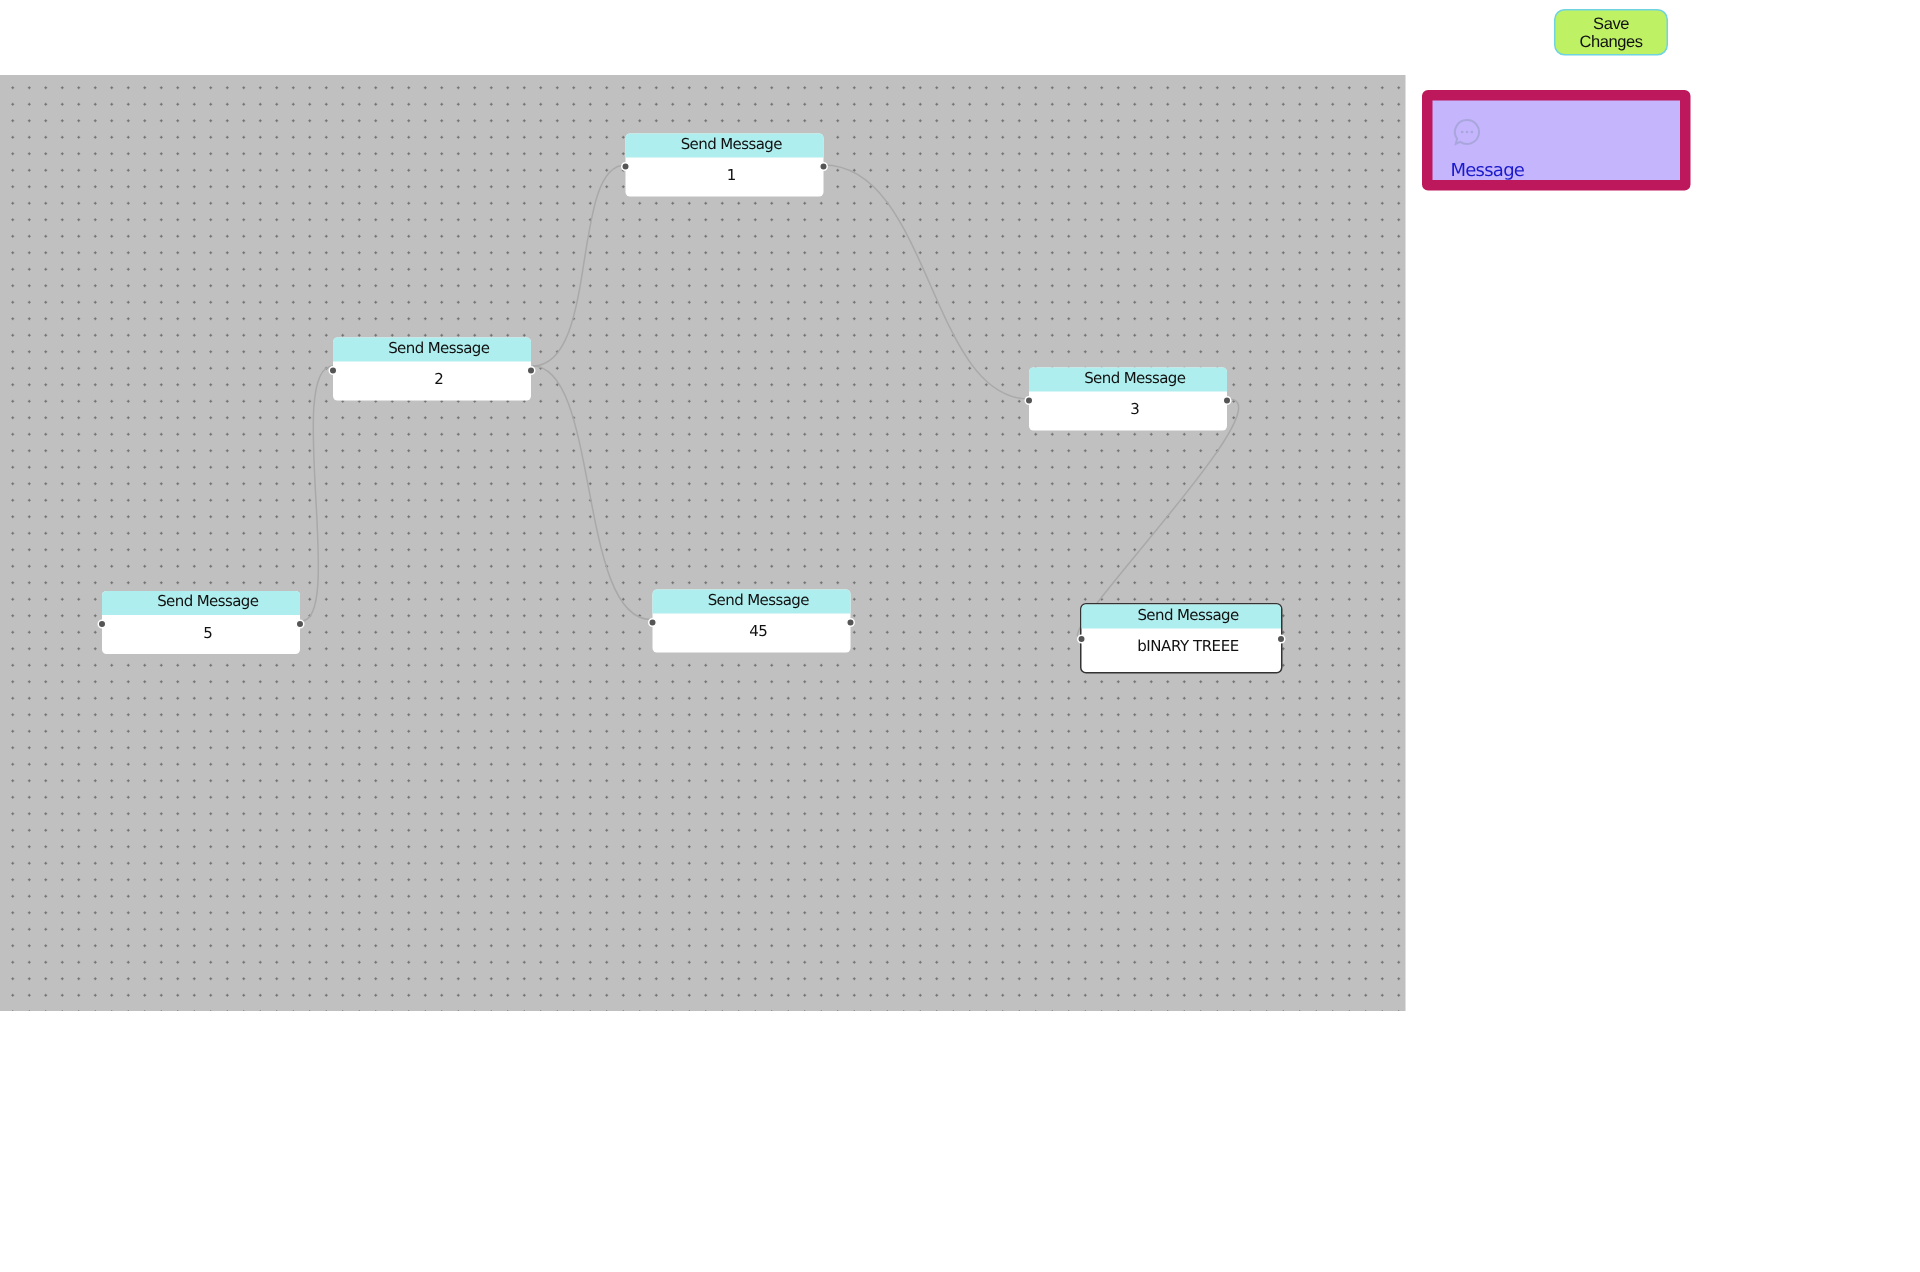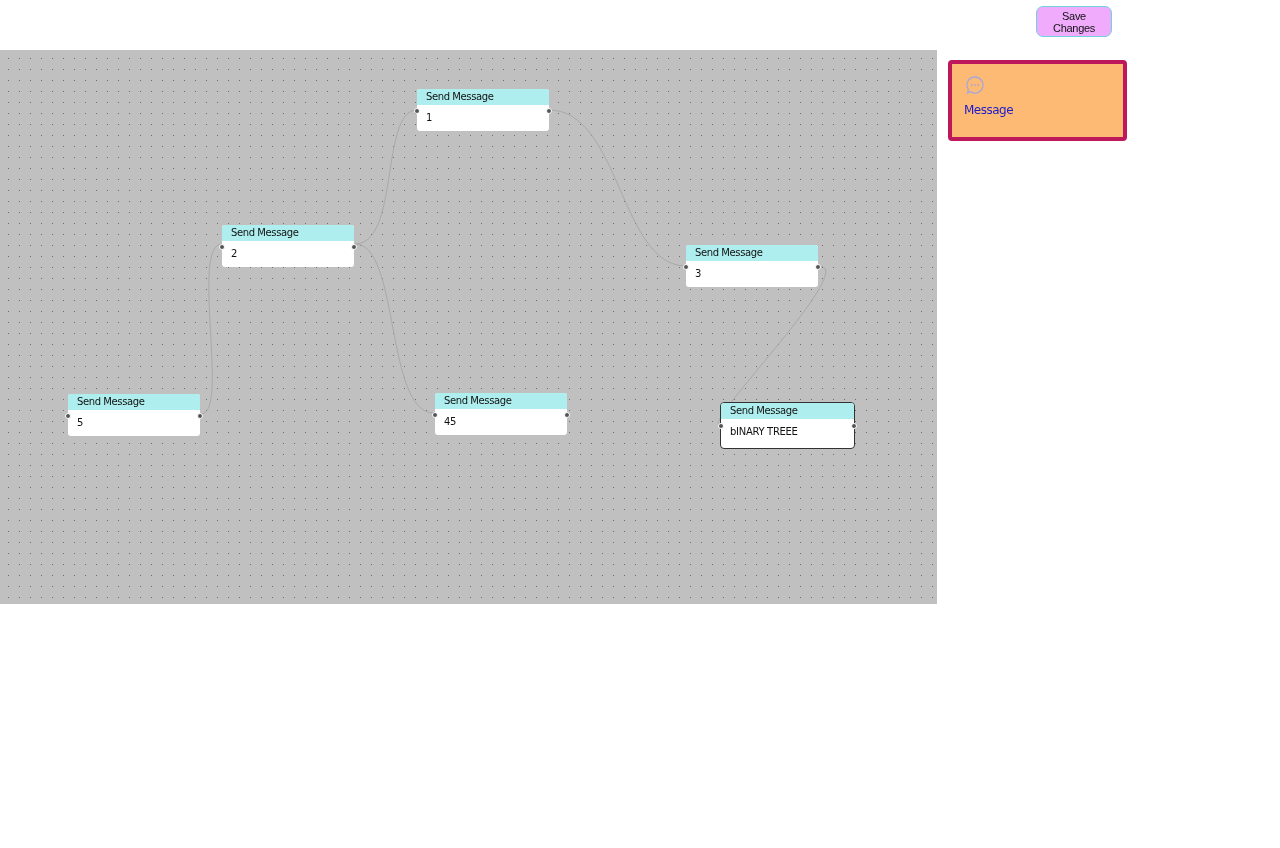--- a/index.html
+++ b/index.html
@@ -1,28 +1,28 @@
 <!DOCTYPE html>
 <html><head>
 <meta charset="utf-8">
 <style>
   html, body { margin:0; padding:0; background:#ffffff; width:1280px; height:848px; overflow:hidden; font-family:"DejaVu Sans", sans-serif; }
   .topbar { position:absolute; left:0; top:0; width:1280px; height:50px; background:#fff; }
-  .save-btn { position:absolute; left:1036px; top:6px; width:76px; height:31px; border:1px solid #6fd3e0; border-radius:7px; background:#f0abfc; font-size:11px; color:#111; display:flex; align-items:center; justify-content:center; box-sizing:border-box; letter-spacing:-0.3px; cursor:pointer; }
-  .canvas { position:absolute; left:0; top:50px; width:937px; height:554px; background-color:#c0c0c0;
+  .save-btn { position:absolute; left:1036px; top:6px; width:76px; height:31px; border:1px solid #6fd3e0; border-radius:7px; background:#bef264; font-size:11px; color:#111; display:flex; align-items:center; justify-content:center; box-sizing:border-box; letter-spacing:-0.3px; cursor:pointer; }
+  .canvas { position:absolute; left:0; top:50px; width:937px; height:624px; background-color:#c0c0c0;
     background-image: radial-gradient(circle, #6e6e6e 0.7px, transparent 0.9px);
-    background-size: 11px 11px; background-position: 3px 3px; overflow:hidden; }
+    background-size: 11px 11px; background-position: 3px 3px; overflow:hidden;text-align:center; }
   .edges { position:absolute; left:0; top:0; width:937px; height:554px; pointer-events:none; }
   .node { position:absolute; width:132px; height:42px; background:#fff; border-radius:3px; box-sizing:border-box; cursor:pointer; }
   .node.selected { border:1.5px solid #333; border-radius:4px; width:135px; height:47px; }
   .node .hdr { height:16px; background:#afeeee; font-size:10px; color:#111; padding-left:9px; line-height:16px; letter-spacing:-0.4px; border-radius:3px 3px 0 0; }
   .node .body { font-size:10px; color:#111; padding-left:9px; line-height:26px; letter-spacing:-0.3px; }
   .handle { position:absolute; width:4px; height:4px; background:#555; border-radius:50%; border:1px solid #fff; top:19px; }
   .handle.l { left:-3px; } .handle.r { right:-3px; }
-  .sidebar-card { position:absolute; left:948px; top:60px; width:179px; height:81px; border:4px solid #be185d; border-radius:4px; box-sizing:border-box; background:#fdba74; cursor:grab; }
+  .sidebar-card { position:absolute; left:948px; top:60px; width:179px; height:67px; border:7px solid #be185d; border-radius:4px; box-sizing:border-box; background:#c4b5fd; cursor:grab; }
   .sidebar-card .icon { position:absolute; left:13px; top:11px; width:20px; height:20px; }
   .sidebar-card .lbl { position:absolute; left:12px; top:39px; font-size:12px; color:#1a1acc; letter-spacing:-0.5px; }
 </style>
 </head>
 <body>
 
 <div class="topbar">
   <button class="save-btn">Save Changes</button>
 </div>
 

